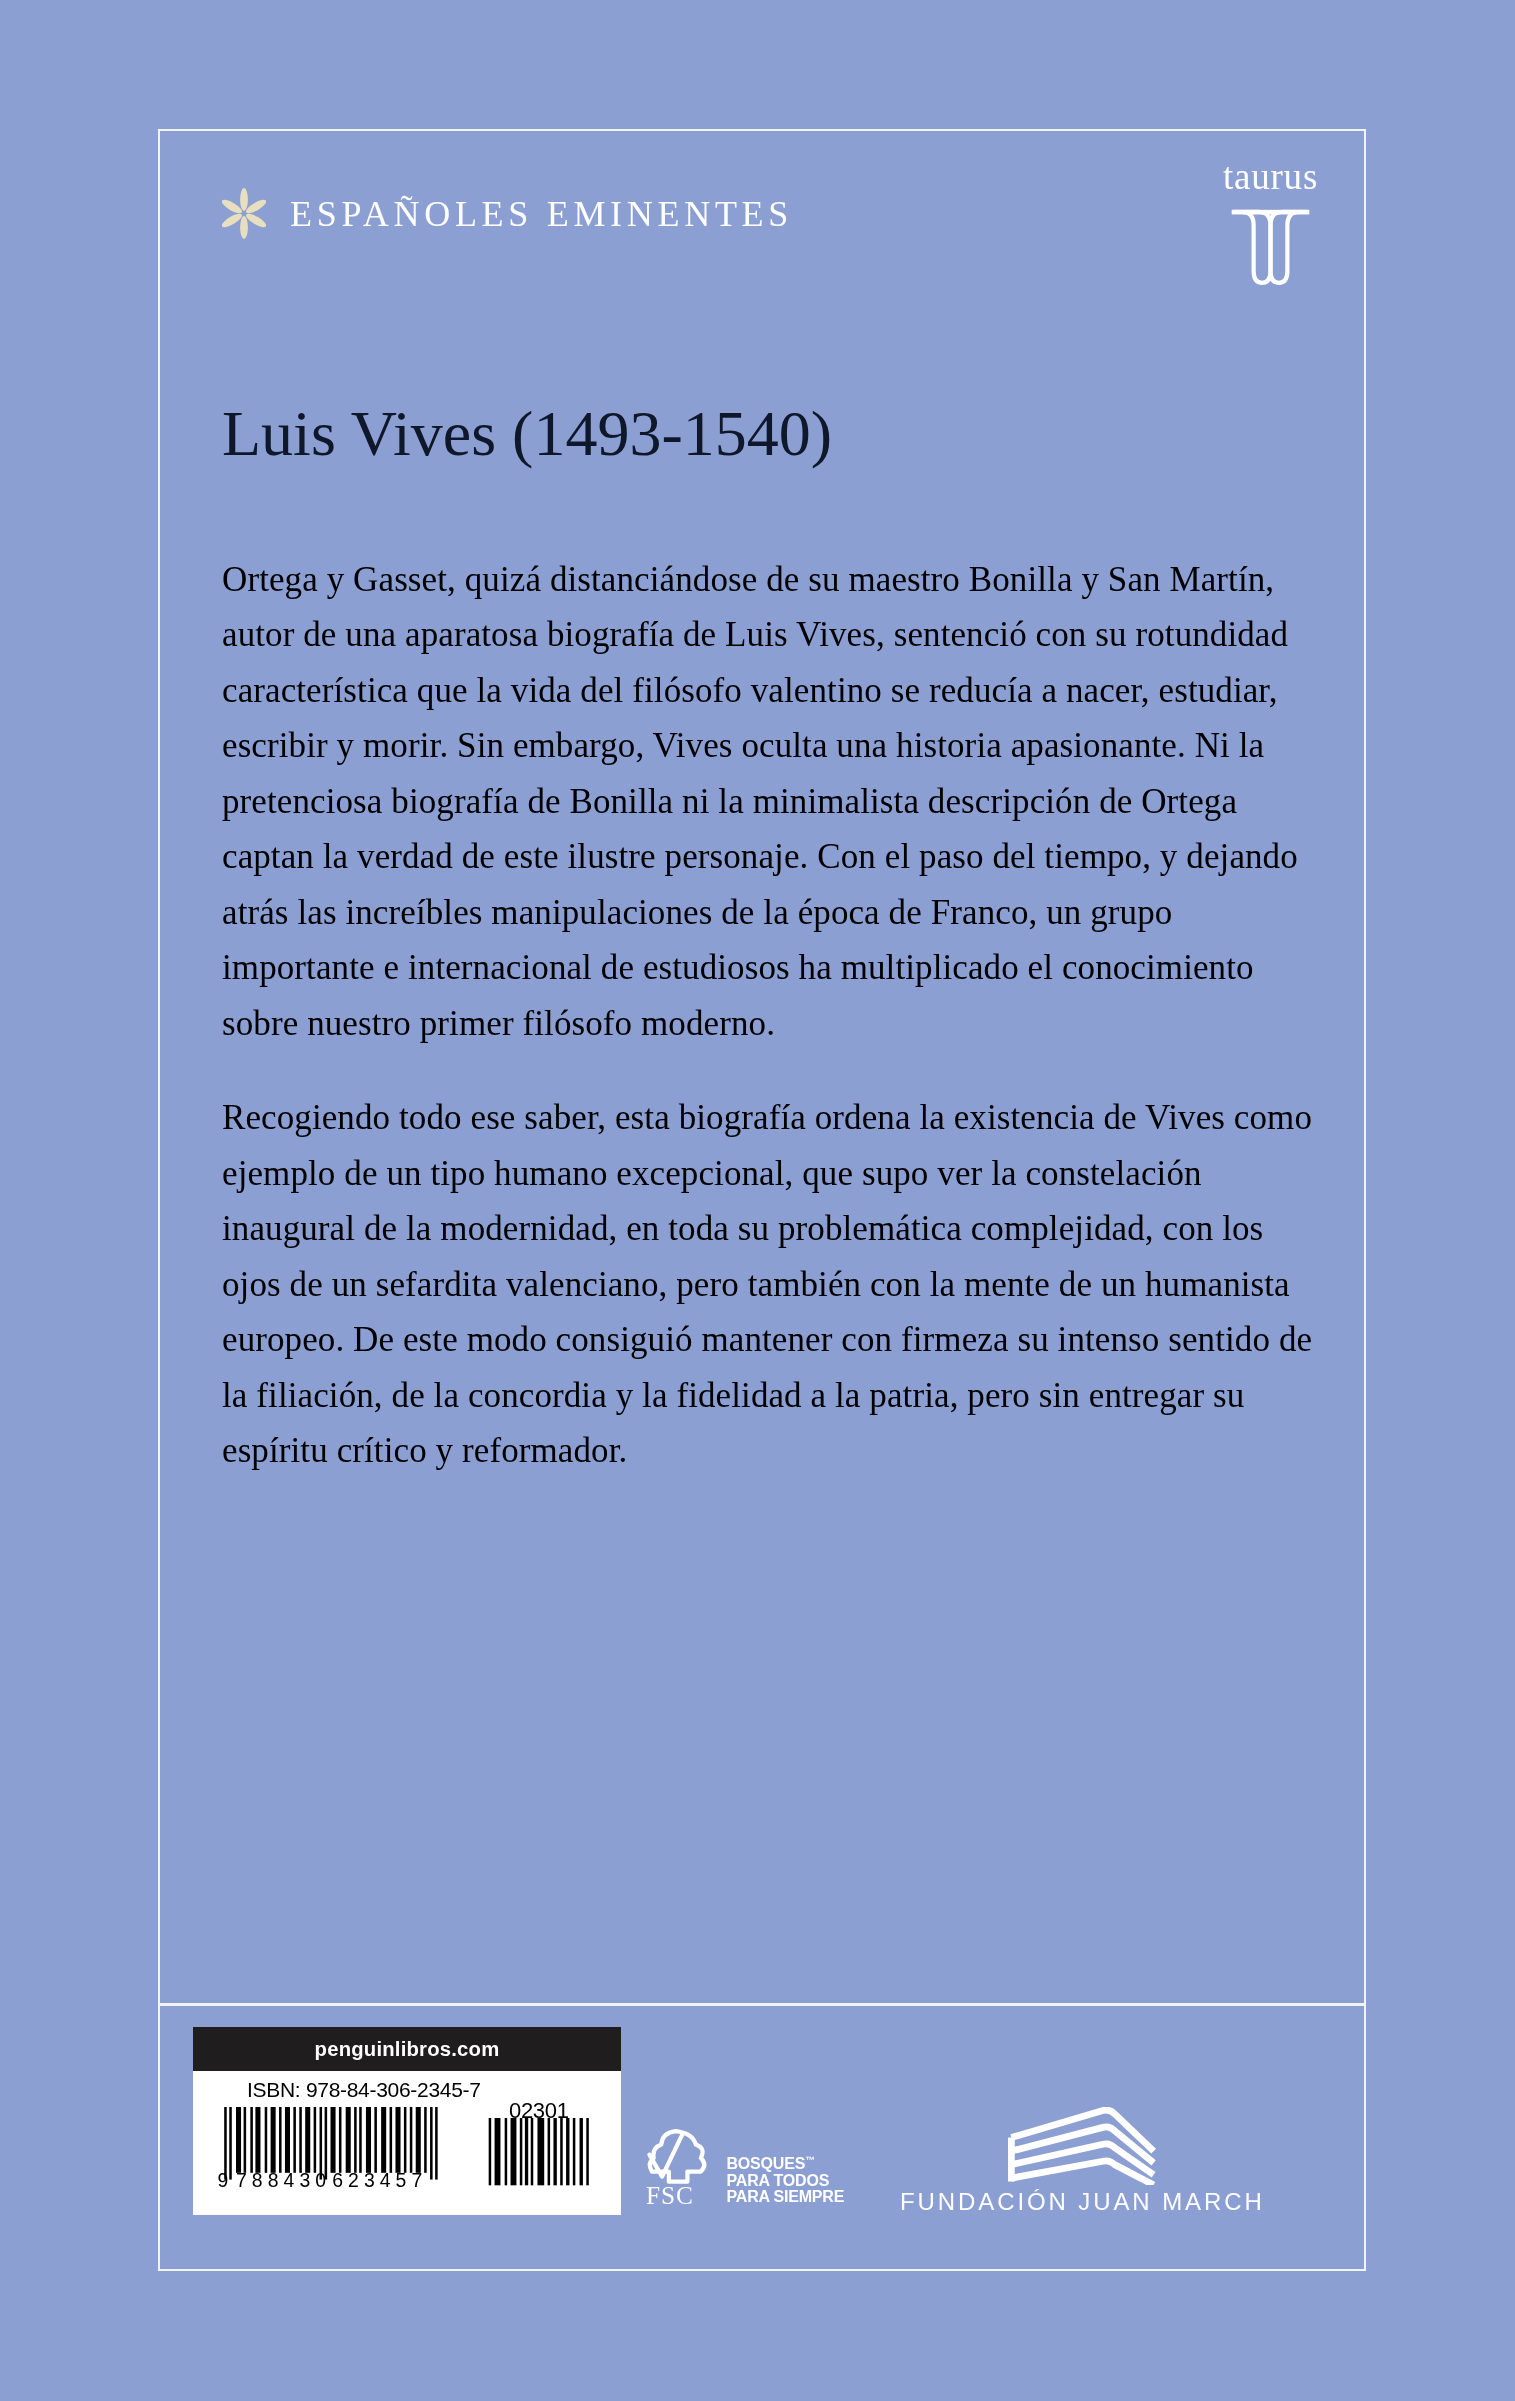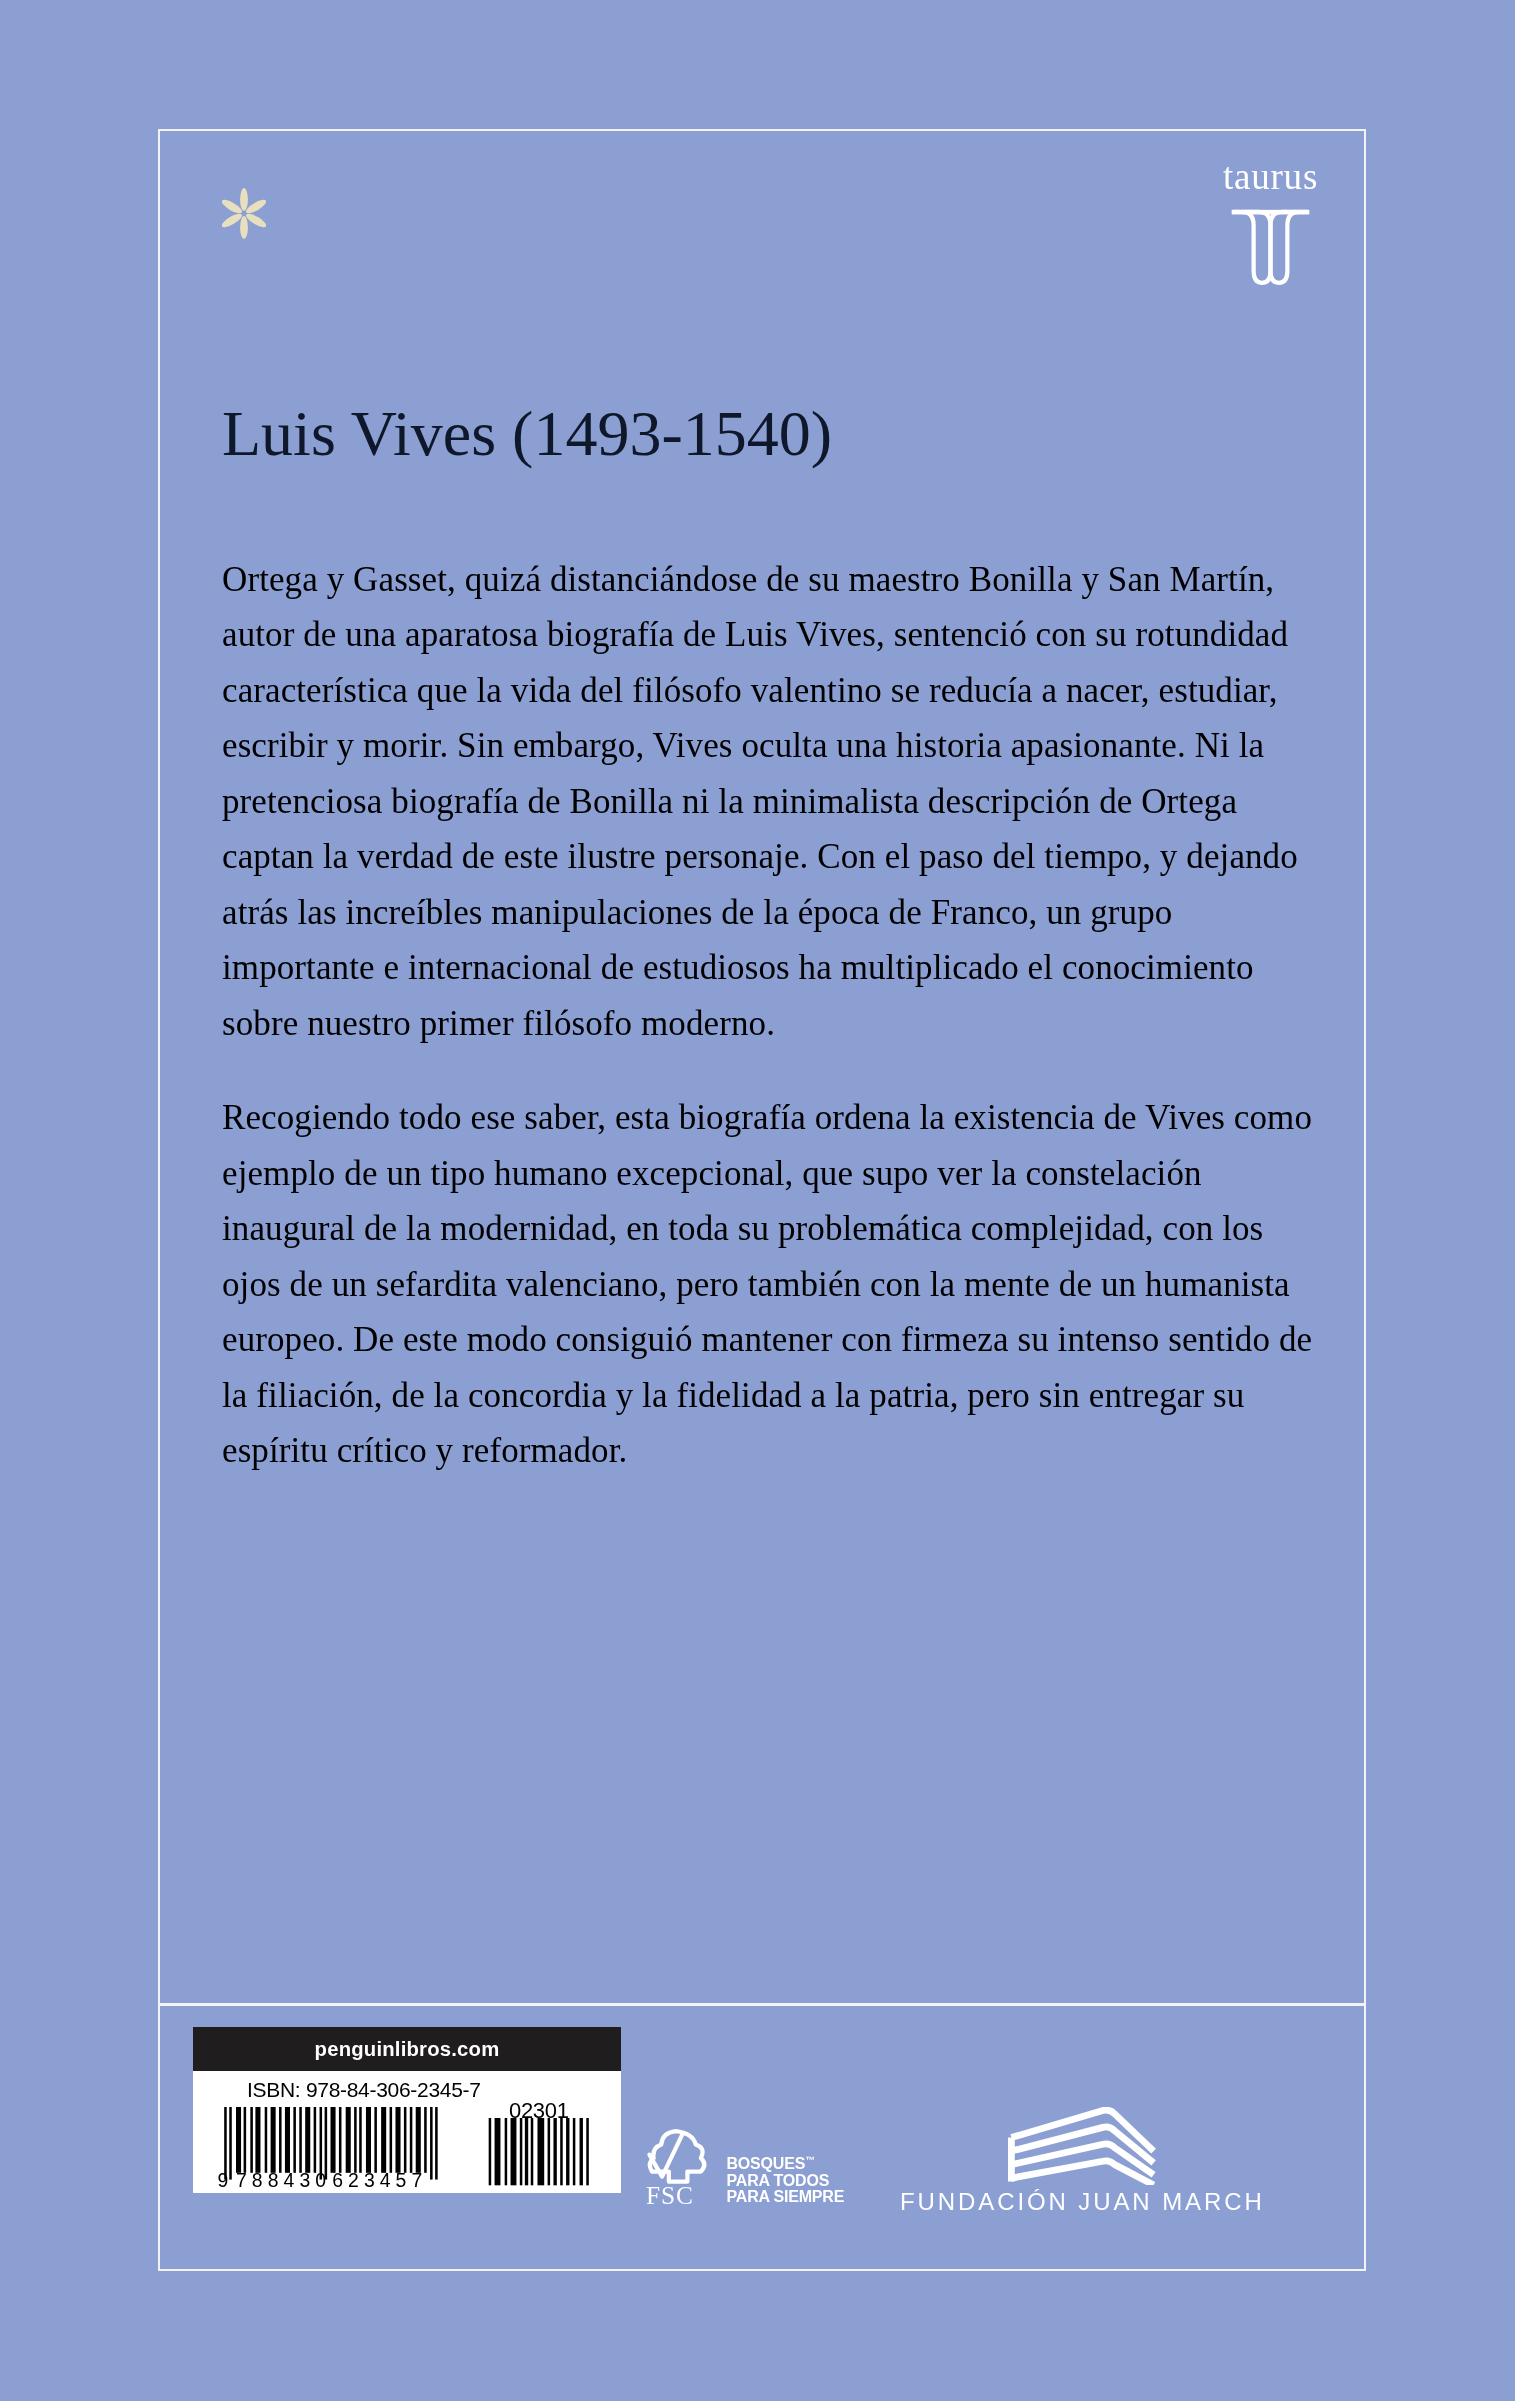--- a/index.html
+++ b/index.html
@@ -138,21 +138,21 @@
   }
   .barcode-url {
     color: #ffffff;
     font-family: "Liberation Sans", sans-serif;
     font-size: 20.3px;
     font-weight: bold;
     letter-spacing: 0.2px;
   }
   .barcode-body {
     position: relative;
-    height: 122px;
+    height: 144px;
     background: #ffffff;
     padding: 0;
   }
   .isbn-text {
     position: absolute;
     left: 54px;
     top: 6.8px;
     color: #000000;
     font-family: "Liberation Sans", sans-serif;
     font-size: 21px;
@@ -234,20 +234,21 @@
     <svg class="asterisk-icon" viewBox="0 0 52 60" aria-hidden="true">
       <g fill="#e7dfbd">
         <ellipse cx="26" cy="13.5" rx="4.6" ry="13.5"></ellipse>
         <ellipse cx="26" cy="46.5" rx="4.6" ry="13.5"></ellipse>
         <ellipse cx="26" cy="13.5" rx="4.6" ry="13.5" transform="rotate(60 26 30)"></ellipse>
         <ellipse cx="26" cy="46.5" rx="4.6" ry="13.5" transform="rotate(60 26 30)"></ellipse>
         <ellipse cx="26" cy="13.5" rx="4.6" ry="13.5" transform="rotate(120 26 30)"></ellipse>
         <ellipse cx="26" cy="46.5" rx="4.6" ry="13.5" transform="rotate(120 26 30)"></ellipse>
       </g>
     </svg>
+    <span class="collection-label">ESPAÑOLES EMINENTES</span>
   </div>
 
   <div class="publisher-logo">
     <div class="publisher-name">taurus</div>
     <svg class="taurus-mark" width="81" height="88" viewBox="0 0 96 104" aria-hidden="true">
       <g fill="none" stroke="#ffffff" stroke-width="5">
         <path d="M4 14 H34 Q48 14 48 30 V84 Q48 98 38 98 Q28 98 28 84 V30 Q28 14 14 14"></path>
         <path d="M92 14 H62 Q48 14 48 30 V84 Q48 98 58 98 Q68 98 68 84 V30 Q68 14 82 14"></path>
       </g>
       <rect x="2" y="11.5" width="92" height="5.5" fill="#ffffff"></rect>

